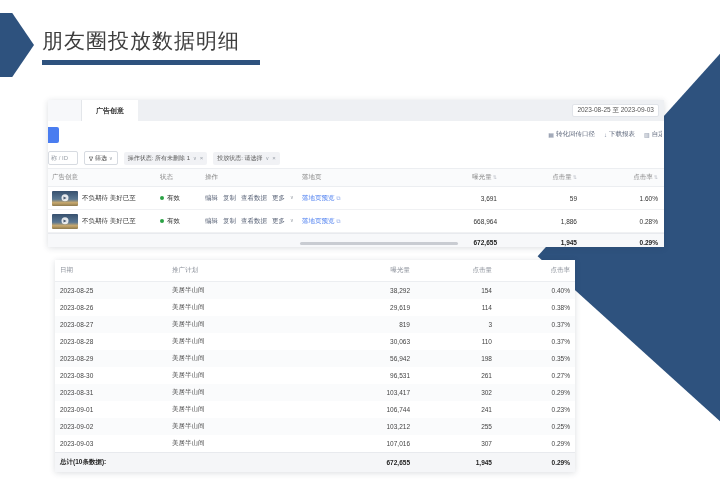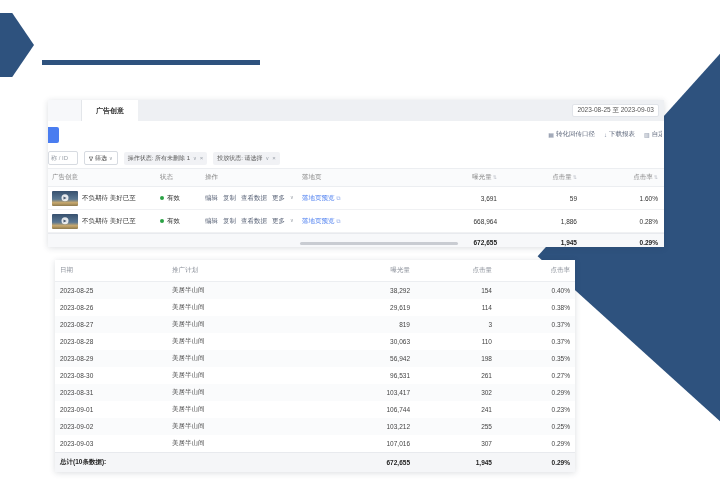--- a/index.html
+++ b/index.html
@@ -67,20 +67,21 @@
   .drow{height:17px;color:#444;}
   .drow.alt{background:#fafbfc;}
   .dtotal{height:19px;background:#f5f6f8;border-top:1px solid #e8eaee;color:#222;font-weight:bold;}
 </style>
 </head>
 <body>
 
 <div class="slide">
   <div class="deco-tri"></div>
   <div class="deco-arrow"></div>
+  <div class="slide-title">朋友圈投放数据明细</div>
   <div class="title-bar"></div>
 
   <div class="panel" id="ad-panel">
     <div class="tabbar">
       <div class="tab-stub"></div>
       <div class="tab">广告创意</div>
       <div class="tab-fill">
         <span class="date-pill">2023-08-25 至 2023-09-03</span>
       </div>
     </div>

